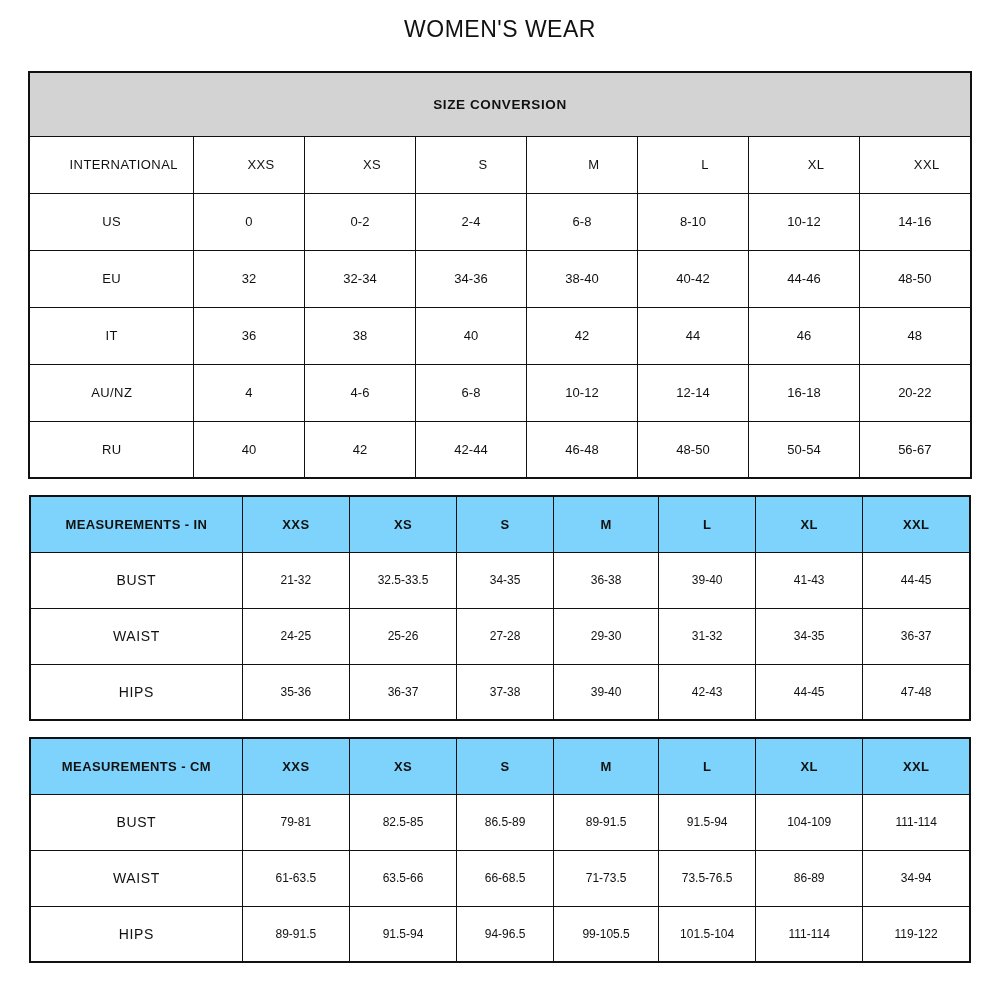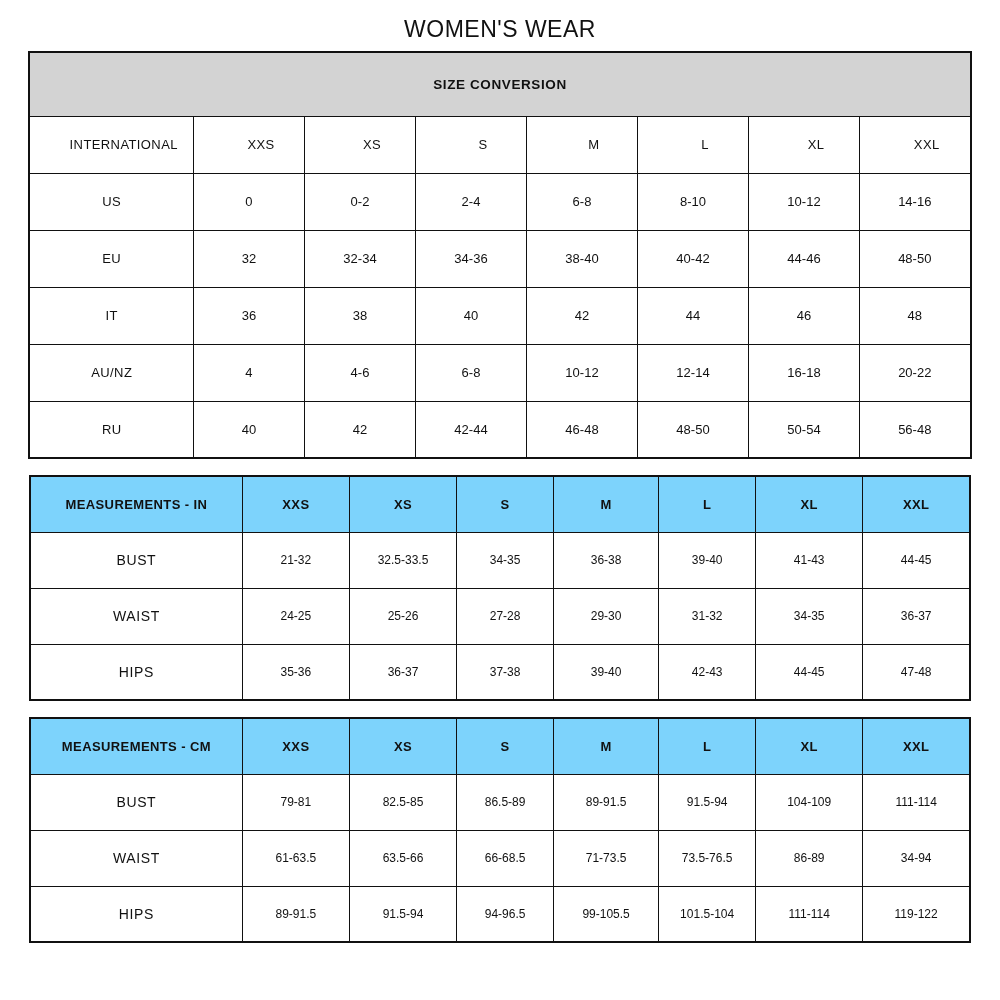--- a/index.html
+++ b/index.html
@@ -17,21 +17,21 @@
     height: 1000px;
     position: relative;
     padding: 0;
   }
   .page-title {
     text-align: center;
     font-size: 23px;
     font-weight: 400;
     letter-spacing: 0.5px;
     padding-top: 16px;
-    padding-bottom: 8px;
+    padding-bottom: 28px;
     color: #111111;
     border-radius: 12px;
   }
   table {
     border-collapse: collapse;
     table-layout: fixed;
     width: 942px;
     margin: 0 auto;
     border: 2px solid #111111;
   }
@@ -145,21 +145,21 @@
         <td>20-22</td>
       </tr>
       <tr>
         <td class="rowlabel">RU</td>
         <td>40</td>
         <td>42</td>
         <td>42-44</td>
         <td>46-48</td>
         <td>48-50</td>
         <td>50-54</td>
-        <td>56-48</td>
+        <td>56-67</td>
       </tr>
     </tbody>
   </table>
 
   <table class="meas-table" id="tbl-meas-in">
     <colgroup>
       <col style="width:208px">
         <col style="width:105px">
         <col style="width:105px">
         <col style="width:95px">

